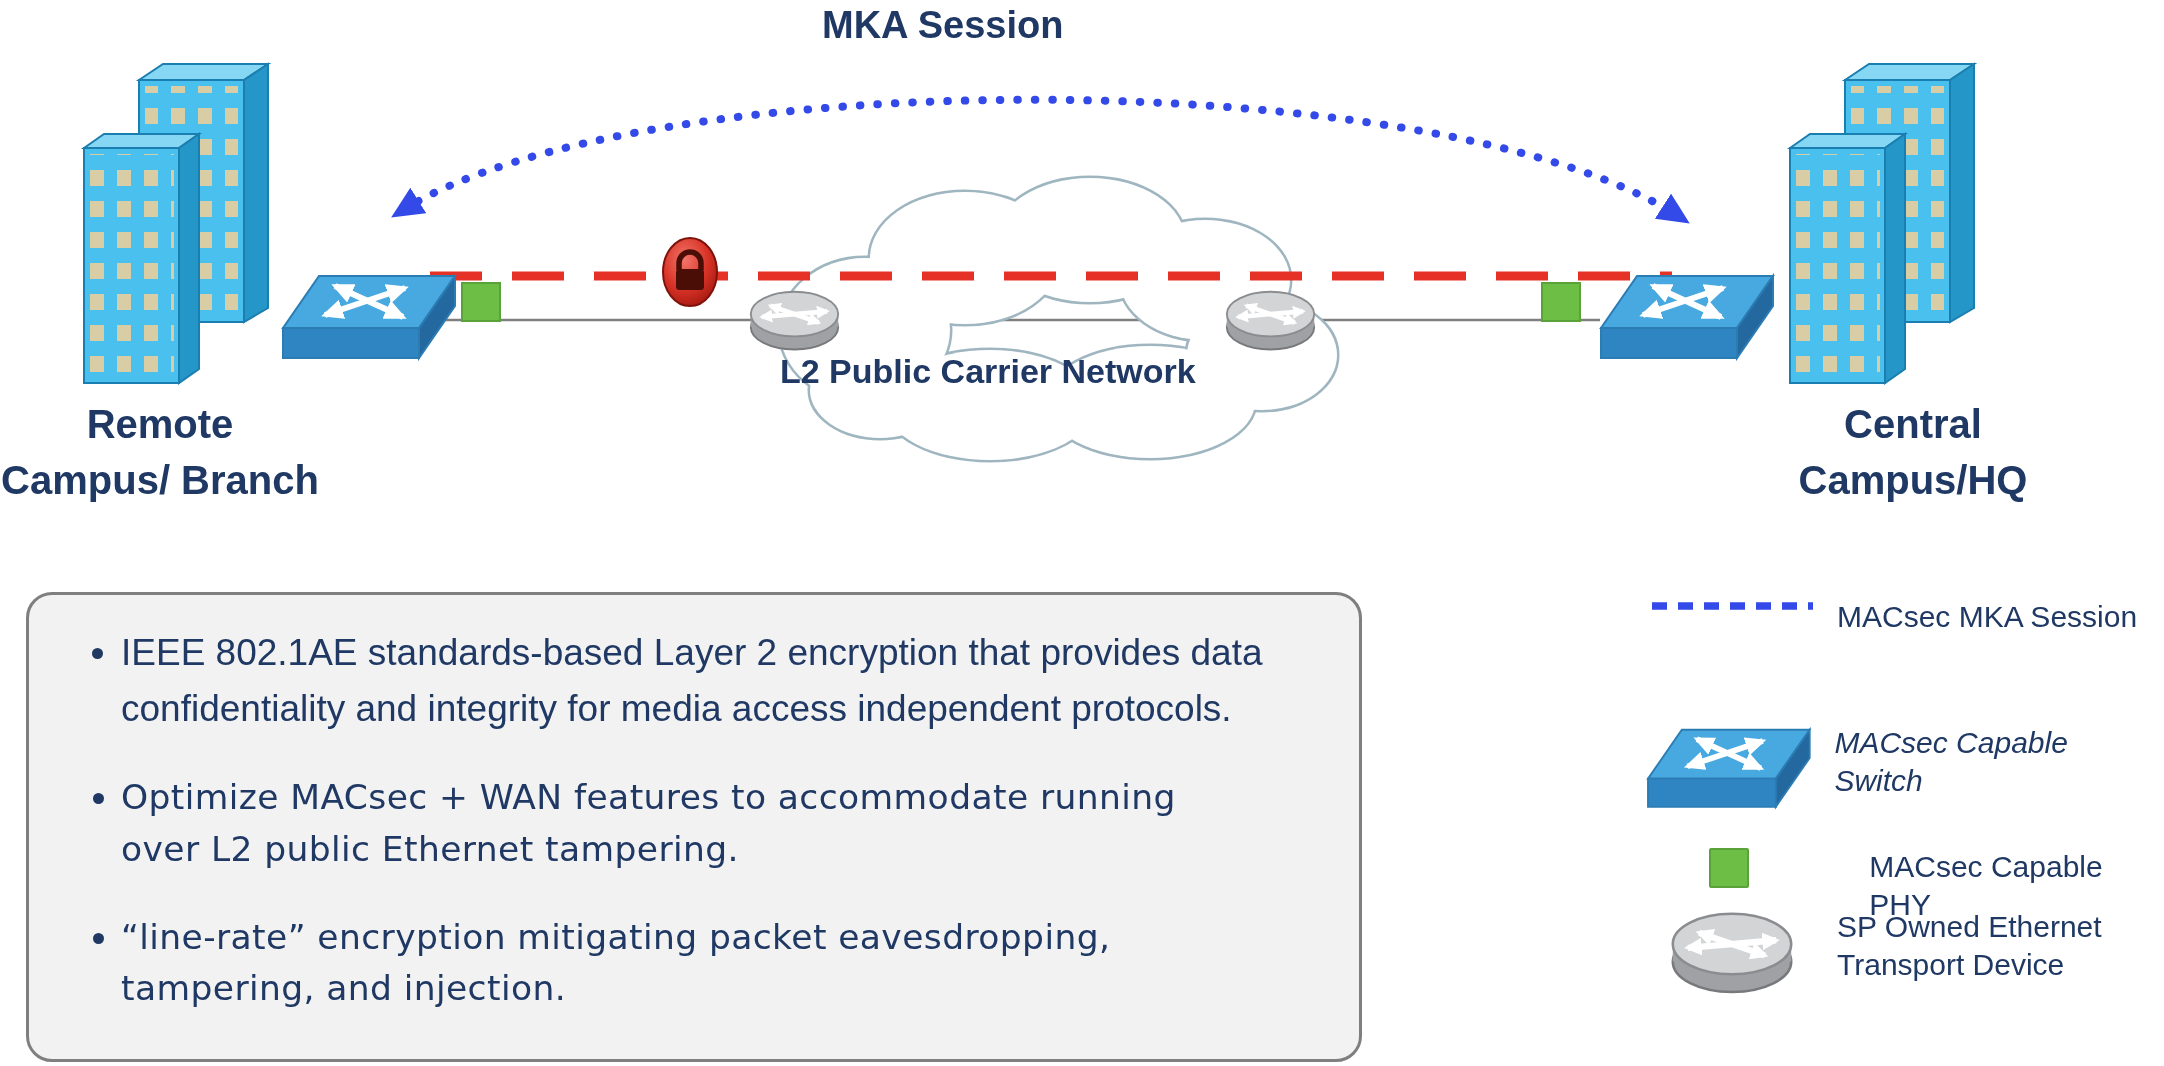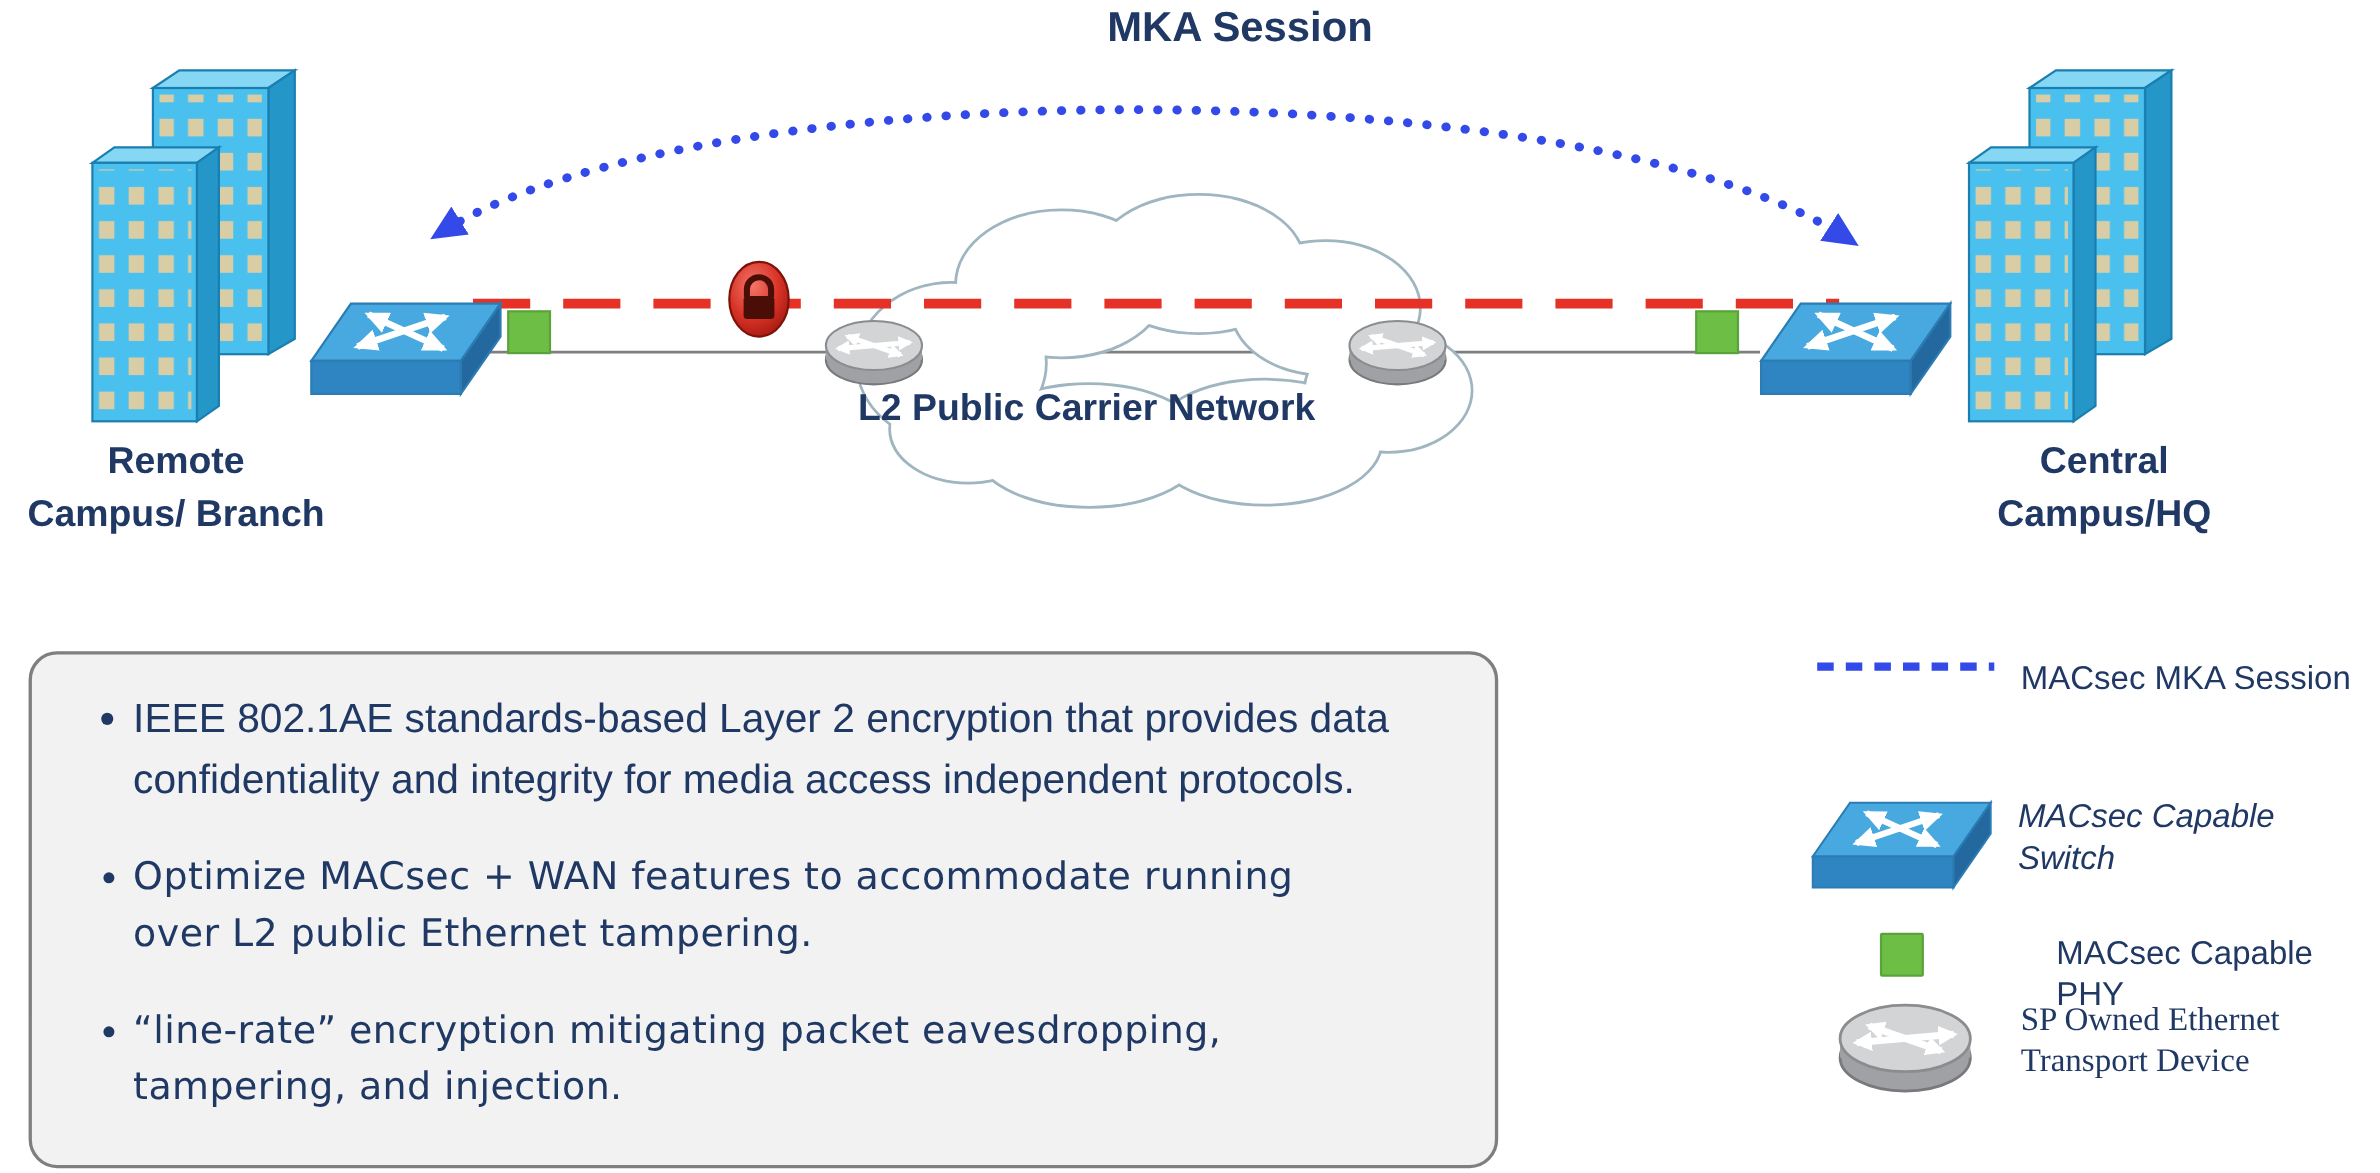--- a/index.html
+++ b/index.html
@@ -2,23 +2,23 @@
 <html><head>
 <meta charset="utf-8">
 <style>
   html,body{margin:0;padding:0;background:#ffffff;}
   .canvas{
     position:relative;width:2164px;height:1066px;overflow:hidden;background:#ffffff;
     font-family:"Liberation Sans", sans-serif;color:#1F3864;
   }
   .art{position:absolute;left:0;top:0;}
   .lbl{position:absolute;color:#1F3864;}
-  .title{left:788px;top:4px;width:460px;text-align:right;font-size:38px;font-weight:bold;}
+  .title{left:822px;top:4px;width:460px;text-align:left;font-size:38px;font-weight:bold;}
   .cloud-label{left:780px;top:352px;width:530px;font-size:34px;font-weight:bold;}
-  .site-label{font-size:34px;font-weight:bold;line-height:1.4;text-align:center;white-space:pre-line;}
+  .site-label{font-size:40px;font-weight:bold;line-height:1.4;text-align:center;white-space:pre-line;}
   .site-left{left:0px;top:396px;width:320px;}
   .site-right{left:1748px;top:396px;width:330px;}
 
   .notes-box{
     position:absolute;left:26px;top:592px;width:1336px;height:470px;box-sizing:border-box;
     background:#F2F2F2;border:3px solid #7F7F7F;border-radius:26px;
   }
   .notes-box ul{margin:0;padding:30px 90px 0 92px;list-style:disc;}
   .notes-box li{
     color:#1F3864;font-size:37px;line-height:1.5;margin-bottom:36px;white-space:pre-wrap;
@@ -29,21 +29,21 @@
 
   .legend{position:absolute;left:1640px;top:590px;width:520px;height:470px;}
   .lg-row{position:absolute;left:0;display:flex;align-items:flex-start;}
   .lg-sym{width:185px;display:flex;justify-content:center;align-items:center;}
   .lg-label{margin-left:12px;font-size:30px;color:#1F3864;line-height:1.25;white-space:pre-line;}
   .phy-chip{width:36px;height:36px;background:#6CBE45;border:2px solid #5AA33A;border-radius:2px;}
   .r1{top:8px;height:46px;}
   .r2{top:78px;height:50px;}
   .r3{top:134px;height:92px;font-style:italic;}
   .r4{top:258px;height:50px;gap:40px;}
-  .r5{top:318px;height:90px;font-family:Liberation Serif, serif;}
+  .r5{top:318px;height:90px;}
 </style>
 </head>
 <body>
 
 <div class="canvas">
 
   <svg class="art" width="2164" height="560" viewBox="0 0 2164 560">
     <defs>
 
       <marker id="tbe" markerUnits="userSpaceOnUse" markerWidth="34" markerHeight="30" refX="18" refY="15" orient="auto">

